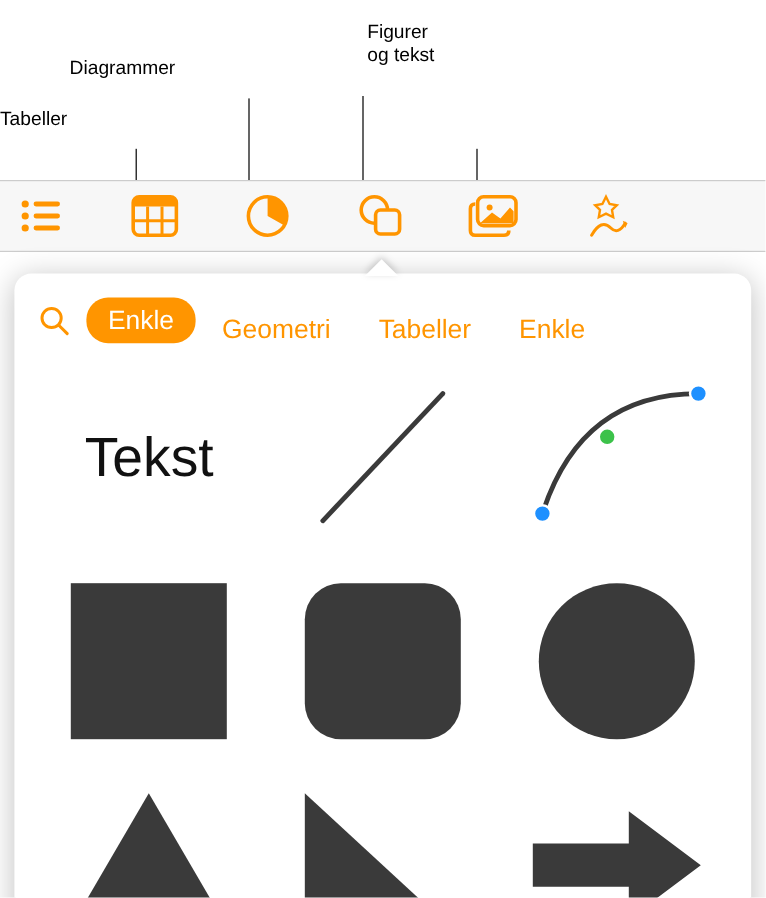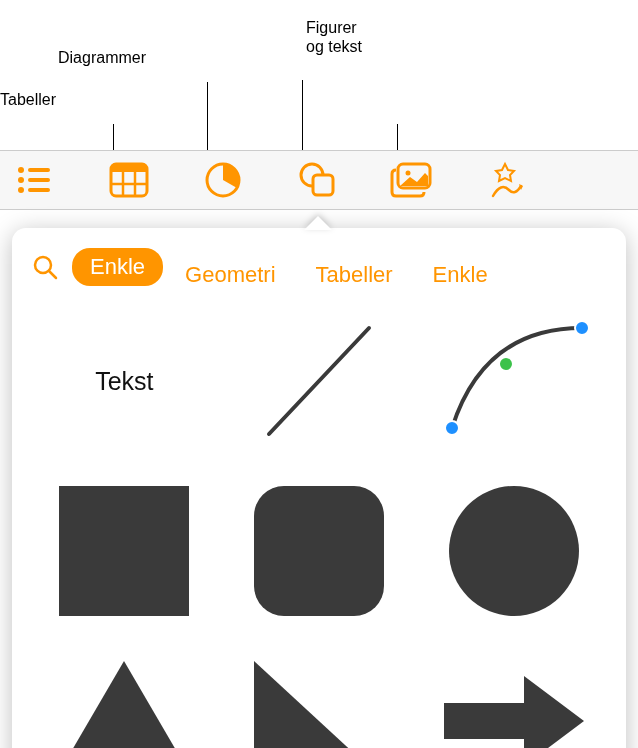--- a/index.html
+++ b/index.html
@@ -104,21 +104,21 @@
       align-items: center;
     }
     .shape-cell {
       width: 170px;
       height: 150px;
       display: flex;
       align-items: center;
       justify-content: center;
     }
     .text-shape {
-      font-size: 25px;
+      font-size: 46px;
       color: #111;
       font-weight: 400;
     }
     .sq-shape {
       width: 130px;
       height: 130px;
       background: #3a3a3a;
     }
     .rsq-shape {
       width: 130px;

